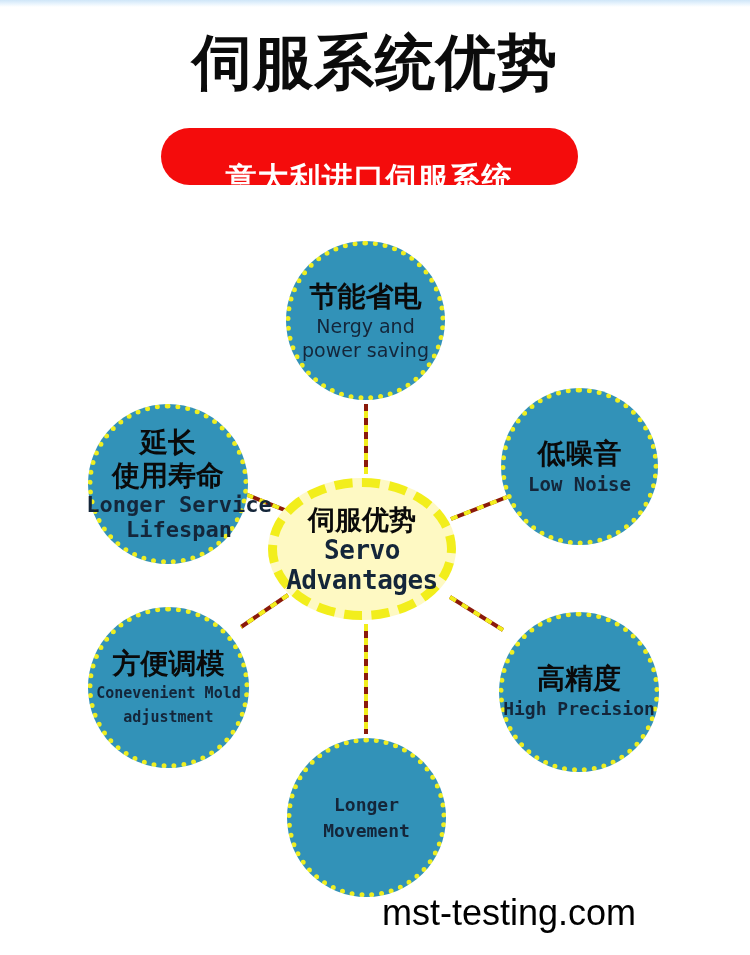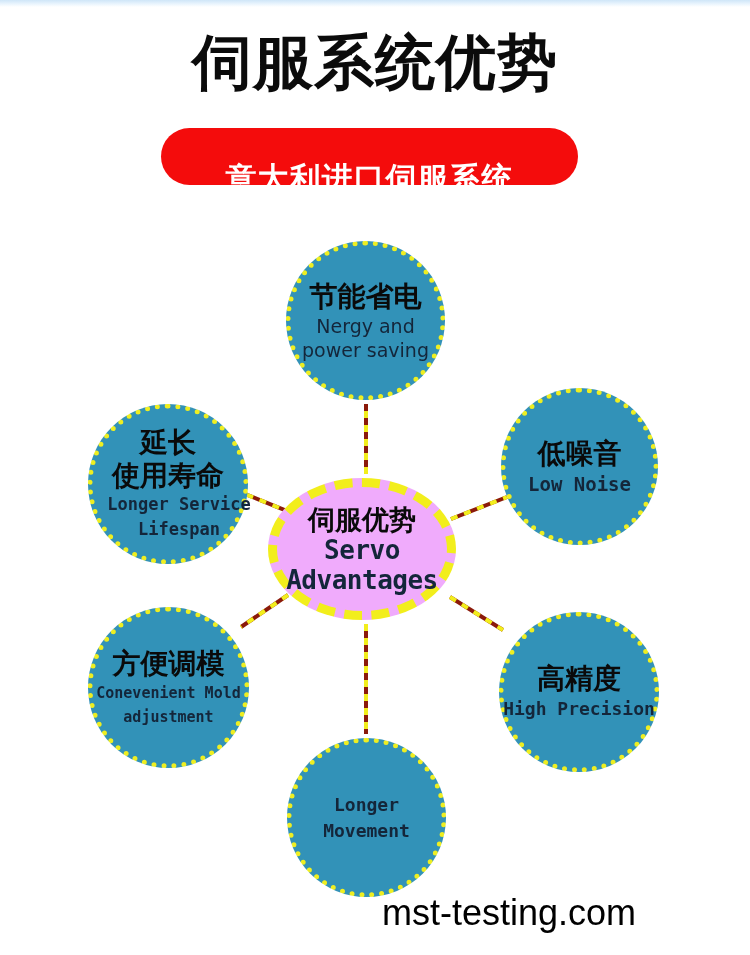--- a/index.html
+++ b/index.html
@@ -98,21 +98,21 @@
     align-items: center;
     justify-content: center;
     text-align: right;
   }
 
   .node.satellite {
     border: 5px dotted #eeee22;
   }
   .node.center {
     border: 9px dashed #f2ee1c;
-    background: #f0abfc;
+    background: #fef9c3;
   }
 
   .node-title-cn {
     font-family: "DejaVu Sans", "Liberation Sans", sans-serif;
     font-weight: bold;
     color: #0a0a0a;
     white-space: nowrap;
   }
   .node-sub-en {
     font-family: "DejaVu Sans Mono", "Liberation Mono", monospace;
@@ -128,21 +128,21 @@
 
   #node-top { left: 286px; top: 241px; width: 159px; height: 159px; }
   #node-top .node-title-cn { font-size: 28px; line-height: 34px; }
   #node-top .node-sub-en {
     font-family: "DejaVu Sans", "Liberation Sans", sans-serif;
     font-weight: normal; font-size: 19px; line-height: 24px;
   }
 
   #node-upper-left { left: 88px; top: 404px; width: 160px; height: 160px; }
   #node-upper-left .node-title-cn { font-size: 28px; line-height: 33px; }
-  #node-upper-left .node-sub-en { font-size: 17px; line-height: 25px; margin-left: 22px; }
+  #node-upper-left .node-sub-en { font-size: 22px; line-height: 25px; margin-left: 22px; }
 
   #node-upper-right { left: 501px; top: 388px; width: 157px; height: 157px; }
   #node-upper-right .node-title-cn { font-size: 28px; line-height: 34px; }
   #node-upper-right .node-sub-en { font-size: 19px; line-height: 26px; }
 
   #node-lower-left { left: 88px; top: 607px; width: 161px; height: 161px; }
   #node-lower-left .node-title-cn { font-size: 28px; line-height: 34px; }
   #node-lower-left .node-sub-en { font-size: 15px; line-height: 24px; }
 
   #node-lower-right { left: 499px; top: 612px; width: 160px; height: 160px; }

